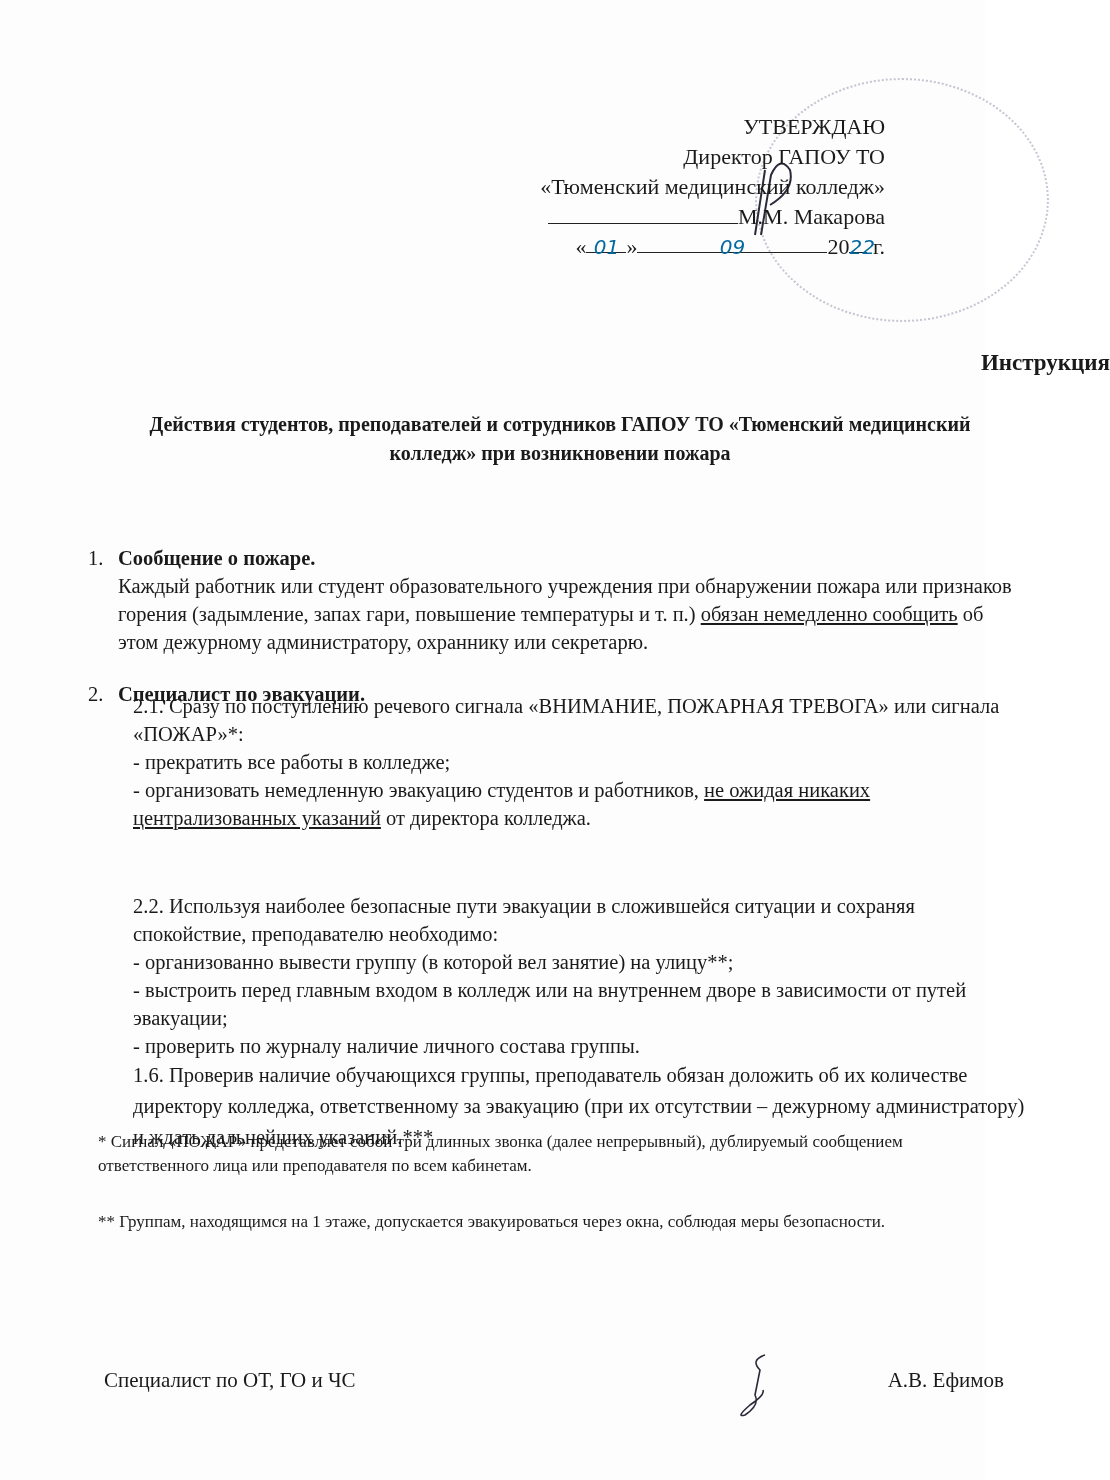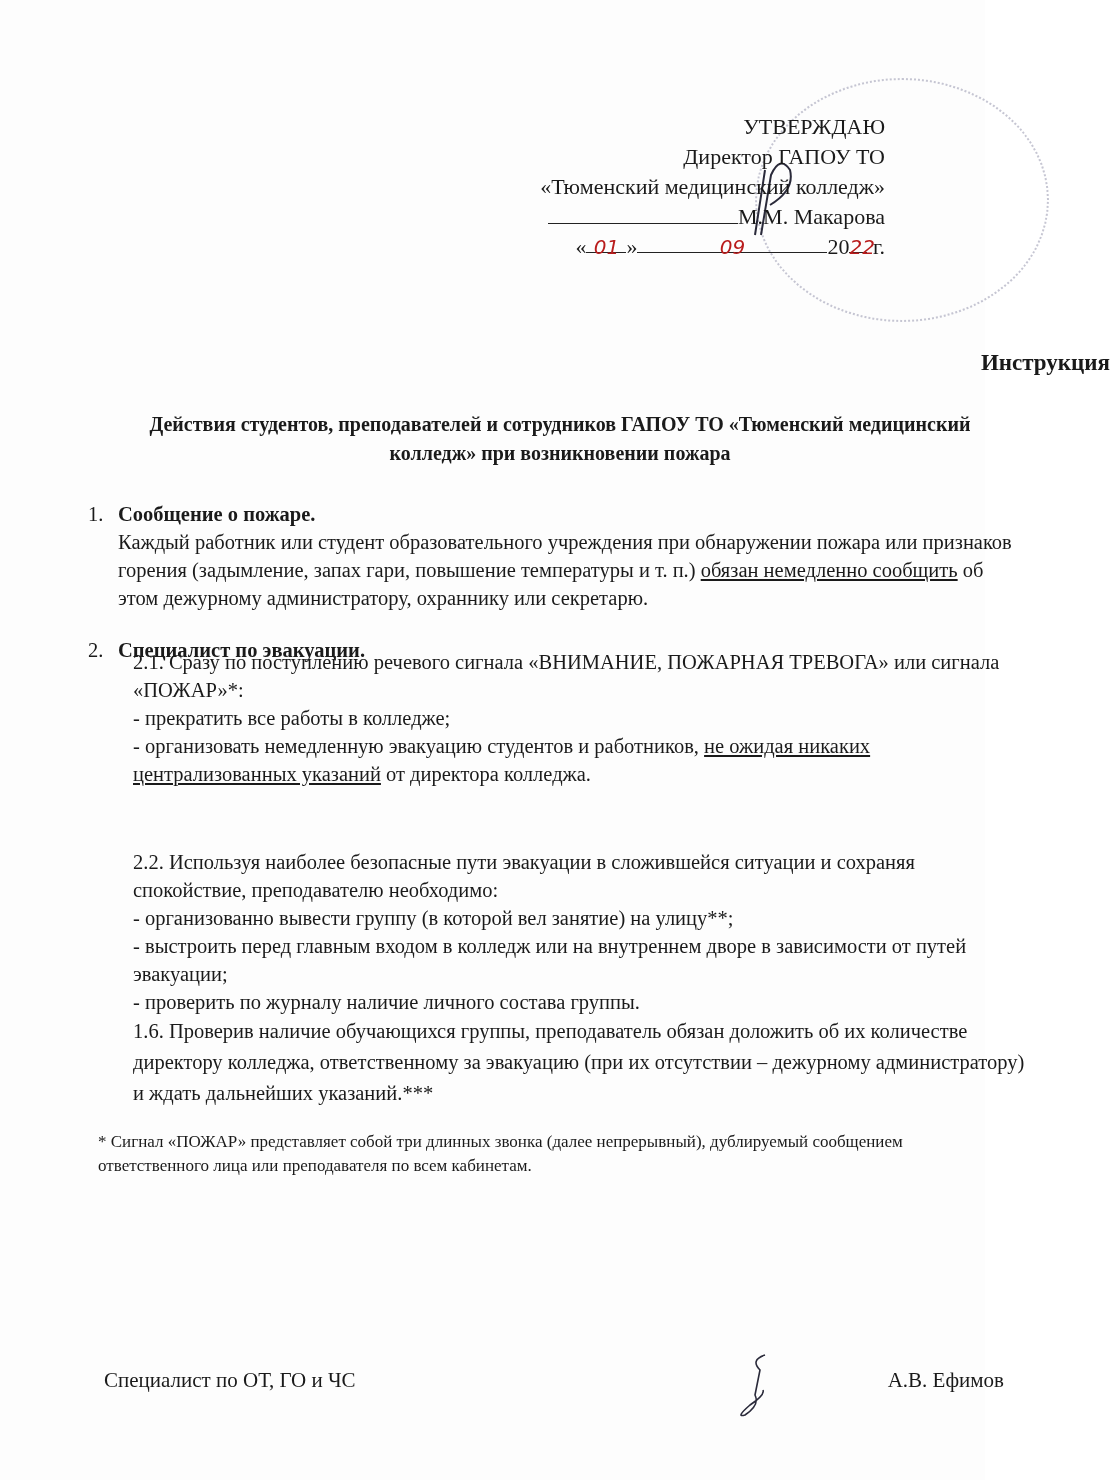--- a/index.html
+++ b/index.html
@@ -4,29 +4,29 @@
 <style>
   html, body { margin: 0; padding: 0; background: #ffffff; }
   body { width: 1110px; height: 1480px; position: relative; overflow: hidden;
          font-family: "Liberation Serif", serif; color: #1a1a1a; }
   .page { position: absolute; left: 0; top: 0; width: 985px; height: 1480px; background: #fdfdfd; }
 
   
   .approve { position: absolute; right: 100px; top: 112px; text-align: right; font-size: 22px; line-height: 30px; }
   .approve div { white-space: nowrap; }
   .line { display: inline-block; border-bottom: 1.5px solid #222; height: 20px; vertical-align: baseline; }
-  .hand { font-family: "DejaVu Sans", sans-serif; font-style: italic; color: #b91c1c; font-size: 20px; }
+  .hand { font-family: "DejaVu Sans", sans-serif; font-style: italic; color: #0369a1; font-size: 20px; }
   .stamp { position: absolute; left: 755px; top: 78px; width: 290px; height: 240px; border-radius: 50%;
            border: 2px dotted #b8b8c8; opacity: 0.8; }
   .sig1 { position: absolute; left: 735px; top: 150px; width: 60px; height: 90px; }
 
   .title { position: absolute; left: 0; width: 1110px; top: 350px; text-align: right; font-weight: bold; font-size: 23px; }
   .subtitle { position: absolute; left: 120px; width: 880px; top: 410px; text-align: center; font-weight: bold; font-size: 20px; line-height: 29px; }
 
-  .body { position: absolute; left: 88px; width: 930px; font-size: 20.5px; line-height: 28px; }
+  .body { position: absolute; left: 88px; width: 930px; font-size: 20.5px; line-height: 28px; margin-top: 44px; }
   .sec-num { display: inline-block; width: 30px; }
   .sec-head { font-weight: bold; }
   .indent { padding-left: 30px; }
   .indent2 { padding-left: 45px; }
   u { text-decoration: underline; }
 
   .foot { position: absolute; left: 98px; width: 900px; font-size: 17px; line-height: 24px; }
 
   .signrow { position: absolute; top: 1368px; left: 104px; width: 900px; font-size: 21px; }
   .sig2 { position: absolute; left: 735px; top: 1350px; width: 50px; height: 70px; }
@@ -73,20 +73,21 @@
 
   <div class="body indent2" style="top:848px; width:900px">
     <div>2.2. Используя наиболее безопасные пути эвакуации в сложившейся ситуации и сохраняя спокойствие, преподавателю необходимо:</div>
     <div>- организованно вывести группу (в которой вел занятие) на улицу**;</div>
     <div>- выстроить перед главным входом в колледж или на внутреннем дворе в зависимости от путей эвакуации;</div>
     <div>- проверить по журналу наличие личного состава группы.</div>
     <div style="line-height:31px">1.6. Проверив наличие обучающихся группы, преподаватель обязан доложить об их количестве директору колледжа, ответственному за эвакуацию (при их отсутствии – дежурному администратору) и ждать дальнейших указаний.***</div>
   </div>
 
   <div class="foot" style="top:1130px">* Сигнал «ПОЖАР» представляет собой три длинных звонка (далее непрерывный), дублируемый сообщением ответственного лица или преподавателя по всем кабинетам.</div>
+  <div class="foot" style="top:1210px">** Группам, находящимся на 1 этаже, допускается эвакуироваться через окна, соблюдая меры безопасности.</div>
 
   <svg class="sig2" viewBox="0 0 50 70">
     <path d="M30 5 Q15 10 25 20 L20 45 Q25 55 10 65 Q0 68 15 55 Q30 45 28 40" stroke="#2a2a3a" stroke-width="1.6" fill="none"></path>
   </svg>
   <div class="signrow">
     <span>Специалист по ОТ, ГО и ЧС</span>
     <span style="position:absolute; right:0">А.В. Ефимов</span>
   </div>
 </div>
 

